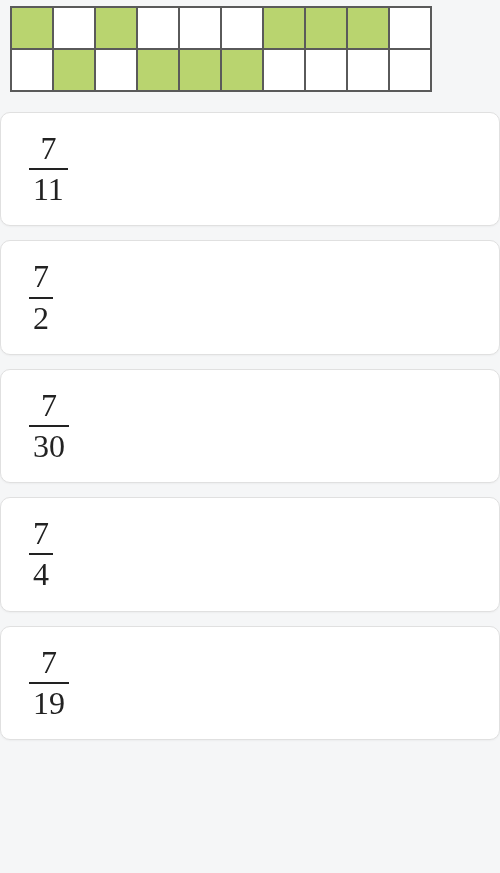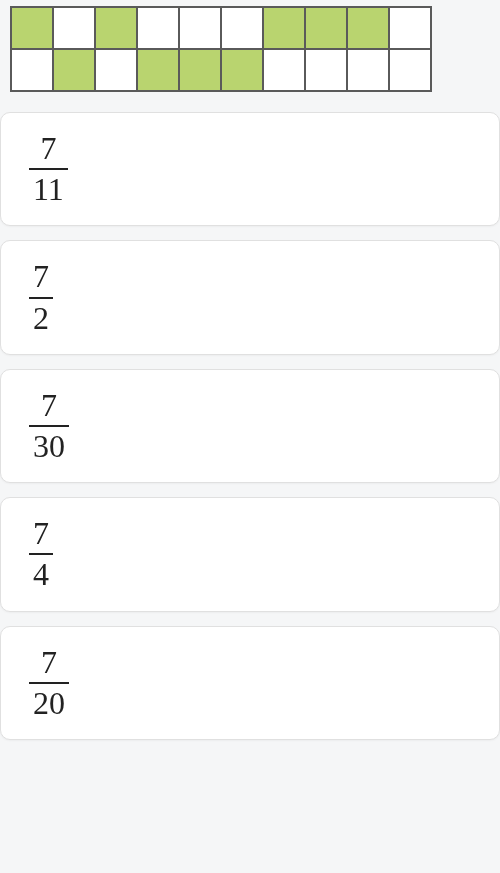--- a/index.html
+++ b/index.html
@@ -105,15 +105,15 @@
     <div class="option-card"><div class="fraction">
         <div class="numerator">7</div>
         <div class="denominator">30</div>
       </div></div>
     <div class="option-card"><div class="fraction">
         <div class="numerator">7</div>
         <div class="denominator">4</div>
       </div></div>
     <div class="option-card"><div class="fraction">
         <div class="numerator">7</div>
-        <div class="denominator">20</div>
+        <div class="denominator">19</div>
       </div></div>
   </div>
 
 </body></html>

